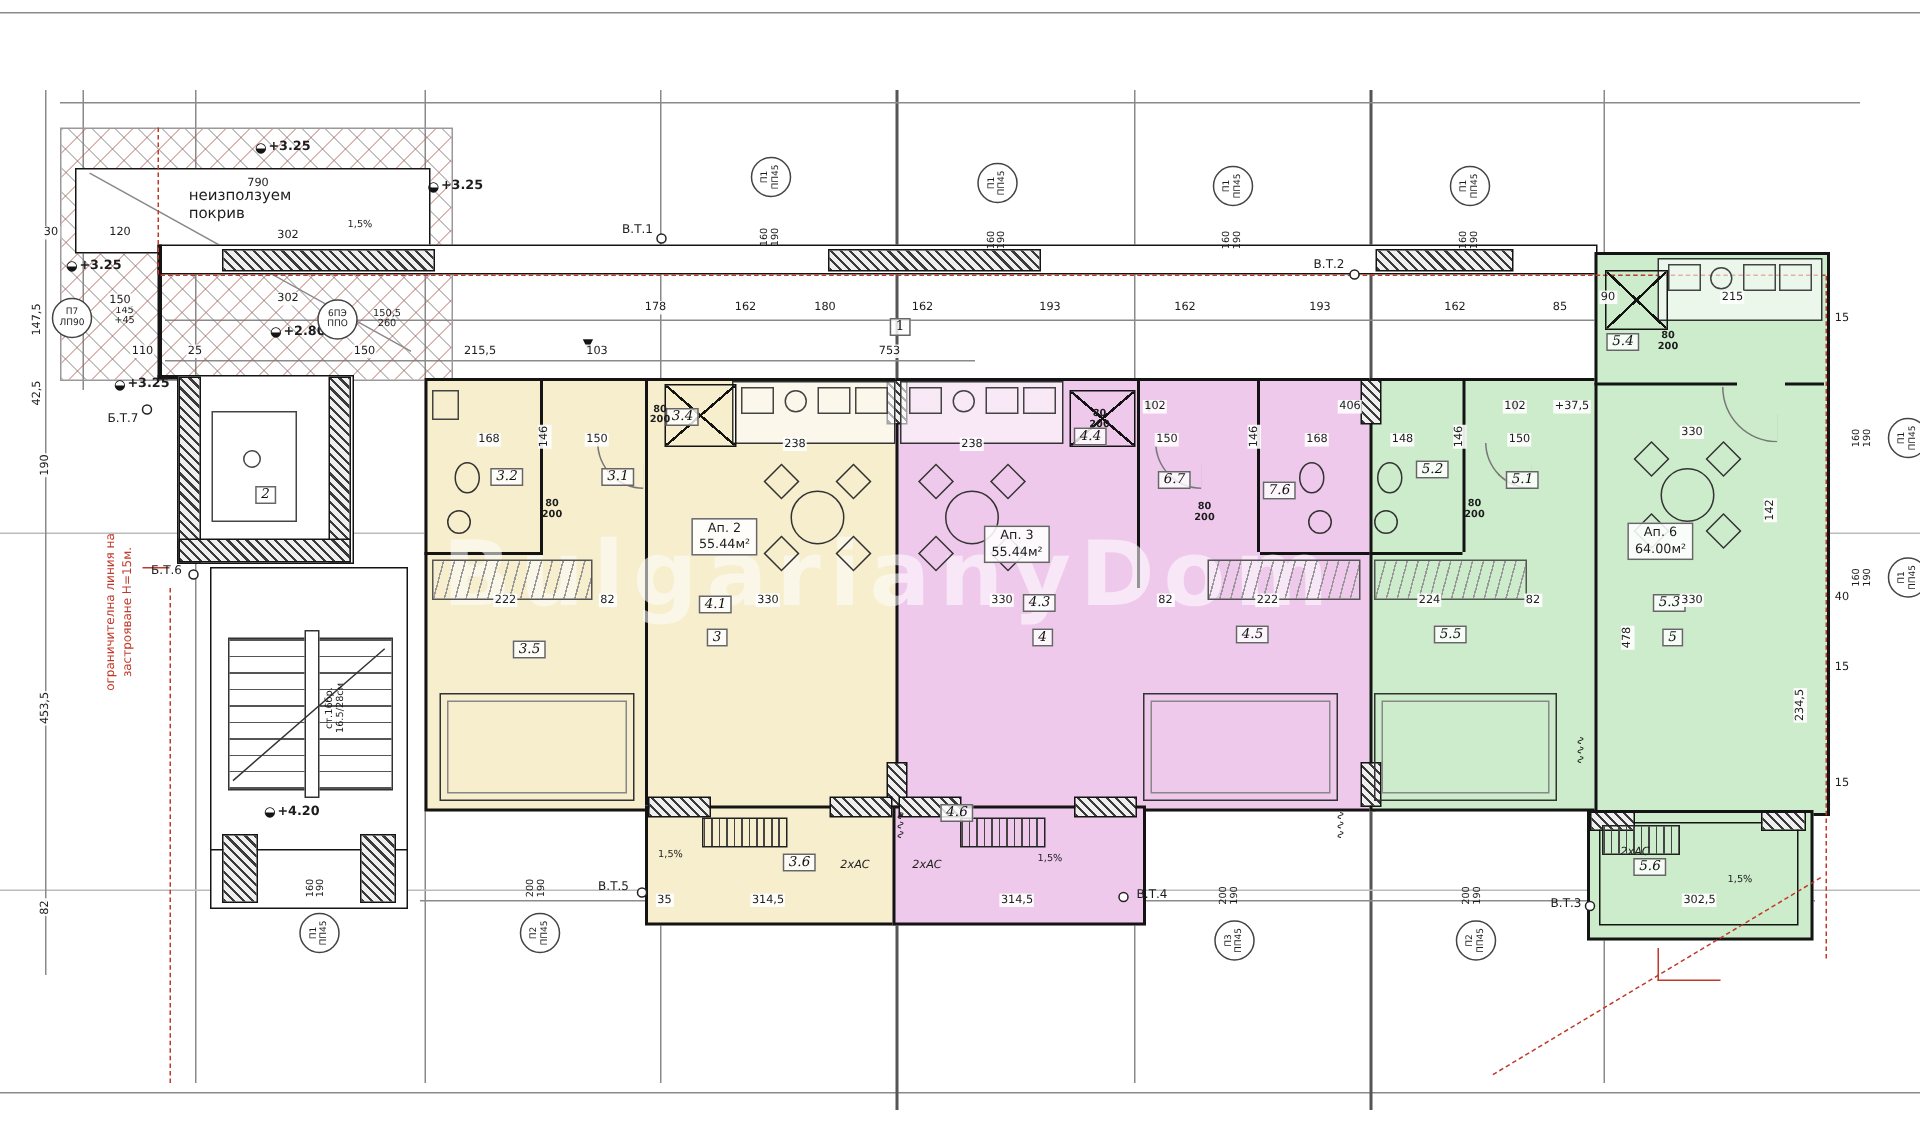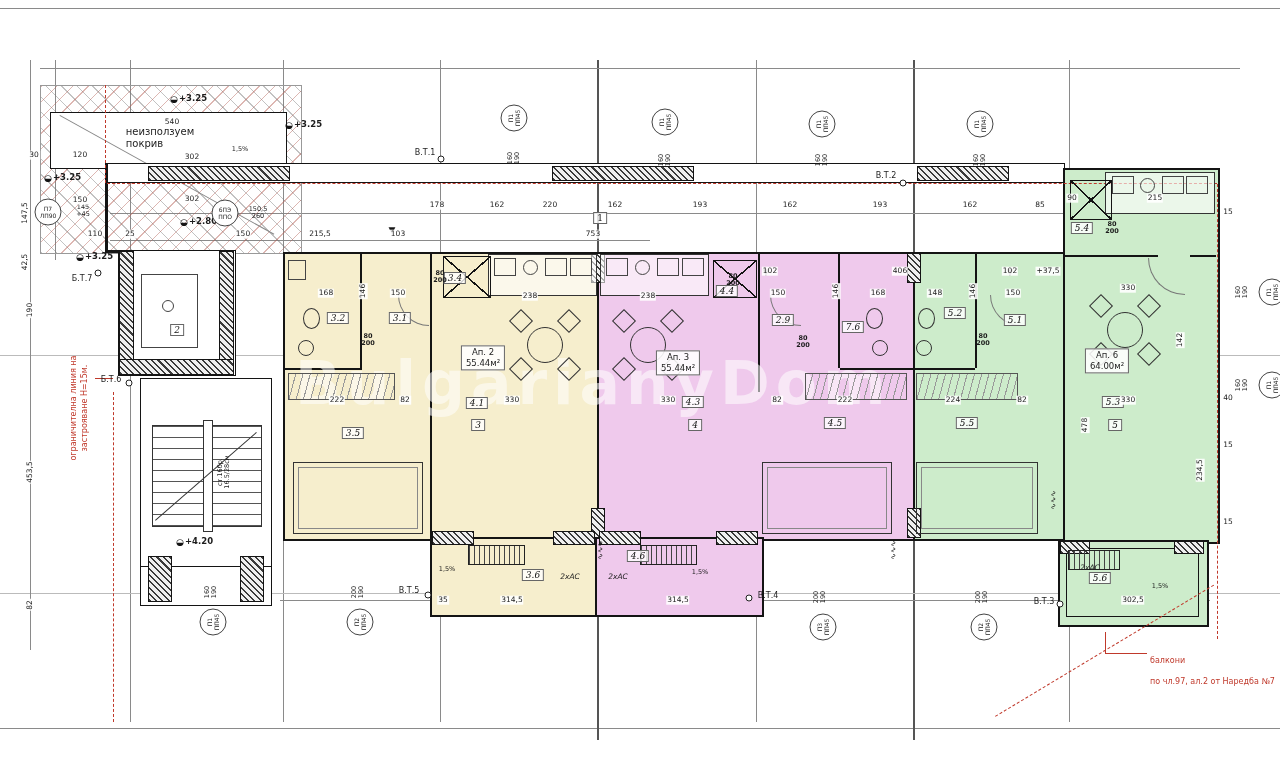--- a/index.html
+++ b/index.html
@@ -148,24 +148,20 @@
   <div class="hatch" style="left:240px;top:556px;width:22px;height:44px"></div>
 
   <div class="reddash-v" style="left:105px;top:85px;height:98px"></div>
   <div class="reddash-h" style="left:107px;top:183px;width:1110px"></div>
   <div class="reddash-v" style="left:1217px;top:184px;height:455px"></div>
   <div class="reddash-v" style="left:113px;top:392px;height:330px"></div>
   <div class="abs" style="left:995px;top:716px;width:255px;border-top:1.5px dashed #c0392b;transform:rotate(-31deg);transform-origin:0 0"></div>
   <div class="redline" style="left:1105px;top:632px;width:1px;height:22px"></div>
   <div class="redline" style="left:1105px;top:653px;width:42px;height:1px"></div>
   <div class="redline" style="left:95px;top:378px;width:18px;height:1px"></div>
-  <div class="rednote" style="left:1150px;top:645px;width:128px">
-    <span>балкони</span><br>
-    <span>по чл.97, ал.2 от Наредба №7</span>
-  </div>
   <div class="rednote" style="left:80px;top:408px;transform:translate(-50%,-50%) rotate(-90deg);text-align:center;width:160px">ограничителна линия на
 застрояване Н=15м.</div>
 
   <div class="wm" style="left:295px;top:348px">BulgarianyDom</div>
 
   <div class="counter" style="left:488px;top:254px;width:107px;height:40px"></div>
   <div class="appl" style="left:494px;top:258px;width:20px;height:16px"></div>
   <div class="applc" style="left:523px;top:260px;width:13px;height:13px"></div>
   <div class="appl" style="left:545px;top:258px;width:20px;height:16px"></div>
   <div class="appl" style="left:570px;top:258px;width:20px;height:16px"></div>
@@ -218,33 +214,33 @@
   <div class="arc" style="left:1148px;top:258px;width:36px;height:36px"></div>
 
   <div class="rad" style="left:468px;top:545px;width:55px;height:18px"></div>
   <div class="rad" style="left:640px;top:545px;width:55px;height:18px"></div>
   <div class="rad" style="left:1068px;top:550px;width:50px;height:18px"></div>
   <div class="lbl" style="left:600px;top:550px;transform:translate(-50%,-50%) rotate(90deg)">∿∿∿</div>
   <div class="lbl" style="left:893px;top:550px;transform:translate(-50%,-50%) rotate(90deg)">∿∿∿</div>
   <div class="lbl" style="left:1053px;top:500px;transform:translate(-50%,-50%) rotate(90deg)">∿∿∿</div>
 
   <div class="rbox" style="left:338px;top:318px">3.2</div>
-  <div class="rbox" style="left:400px;top:318px">3.1</div>
+  <div class="rbox" style="left:412px;top:318px">3.1</div>
   <div class="rbox" style="left:455px;top:278px">3.4</div>
   <div class="rbox" style="left:477px;top:403px">4.1</div>
   <div class="rbox" style="left:478px;top:425px">3</div>
   <div class="rbox" style="left:353px;top:433px">3.5</div>
   <div class="rbox" style="left:533px;top:575px">3.6</div>
   <div class="rbox" style="left:727px;top:291px">4.4</div>
-  <div class="rbox" style="left:783px;top:320px">2.9</div>
+  <div class="rbox" style="left:783px;top:320px">6.7</div>
   <div class="rbox" style="left:853px;top:327px">7.6</div>
   <div class="rbox" style="left:693px;top:402px">4.3</div>
   <div class="rbox" style="left:695px;top:425px">4</div>
   <div class="rbox" style="left:835px;top:423px">4.5</div>
-  <div class="rbox" style="left:638px;top:556px">4.6</div>
+  <div class="rbox" style="left:638px;top:542px">4.6</div>
   <div class="rbox" style="left:955px;top:313px">5.2</div>
   <div class="rbox" style="left:1015px;top:320px">5.1</div>
   <div class="rbox" style="left:1082px;top:228px">5.4</div>
   <div class="rbox" style="left:1113px;top:402px">5.3</div>
   <div class="rbox" style="left:1115px;top:425px">5</div>
   <div class="rbox" style="left:967px;top:423px">5.5</div>
   <div class="rbox" style="left:1100px;top:578px">5.6</div>
   <div class="rbox" style="left:177px;top:330px">2</div>
   <div class="rbox" style="left:600px;top:218px;font-style:normal">1</div>
 
@@ -360,36 +356,36 @@
 ЛП90</div>
   <div class="lbl" style="left:83px;top:211px;font-size:6.5px">145
 +45</div>
   <div class="circ" style="left:225px;top:213px;transform:translate(-50%,-50%)">6ПЭ
 ППО</div>
   <div class="lbl" style="left:258px;top:213px;font-size:6.5px">150,5
 260</div>
 
   <div class="lbl dim" style="left:437px;top:205px">178</div>
   <div class="lbl dim" style="left:497px;top:205px">162</div>
-  <div class="lbl dim" style="left:550px;top:205px">220</div>
+  <div class="lbl dim" style="left:550px;top:205px">180</div>
   <div class="lbl dim" style="left:615px;top:205px">162</div>
   <div class="lbl dim" style="left:700px;top:205px">193</div>
   <div class="lbl dim" style="left:790px;top:205px">162</div>
   <div class="lbl dim" style="left:880px;top:205px">193</div>
   <div class="lbl dim" style="left:970px;top:205px">162</div>
   <div class="lbl dim" style="left:1040px;top:205px">85</div>
 
   <div class="lbl dim" style="left:398px;top:234px">103</div>
   <div class="lbl dim" style="left:593px;top:234px">753</div>
   <div class="lbl dim" style="left:770px;top:271px">102</div>
   <div class="lbl dim" style="left:900px;top:271px">406</div>
   <div class="lbl dim" style="left:1010px;top:271px">102</div>
   <div class="lbl dim" style="left:1048px;top:271px">+37,5</div>
 
-  <div class="lbl dim" style="left:172px;top:122px">540</div>
+  <div class="lbl dim" style="left:172px;top:122px">790</div>
   <div class="lbl dim" style="left:192px;top:157px">302</div>
   <div class="lbl dim" style="left:80px;top:155px">120</div>
   <div class="lbl dim" style="left:34px;top:155px">30</div>
   <div class="lbl dim" style="left:192px;top:199px">302</div>
   <div class="lbl dim" style="left:80px;top:200px">150</div>
   <div class="lbl dim" style="left:95px;top:234px">110</div>
   <div class="lbl dim" style="left:130px;top:234px">25</div>
   <div class="lbl dim" style="left:243px;top:234px">150</div>
   <div class="lbl dim" style="left:320px;top:234px">215,5</div>
 

